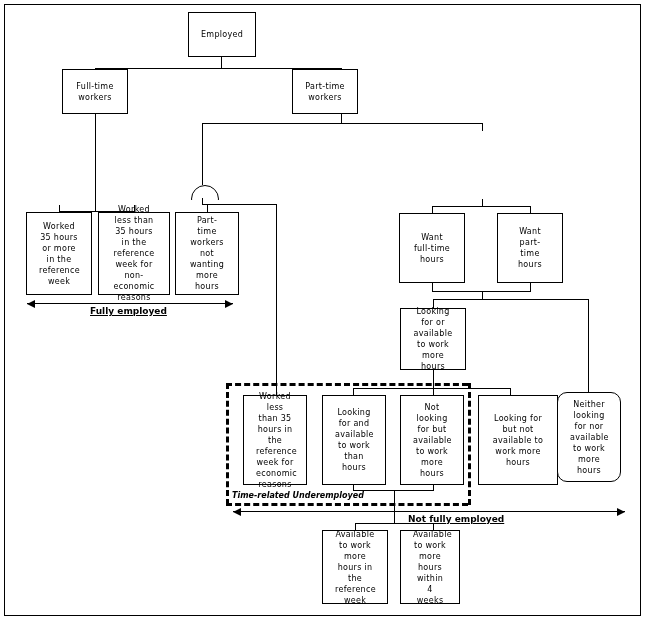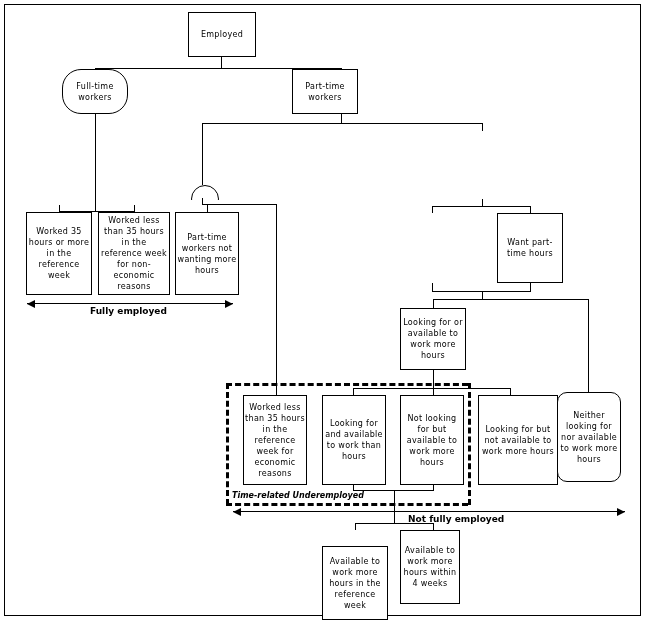--- a/index.html
+++ b/index.html
@@ -2,74 +2,77 @@
 <html><head>
 <meta charset="utf-8">
 <style>
   html,body{margin:0;padding:0;background:#ffffff;}
   body{font-family:"DejaVu Sans","Liberation Sans",sans-serif;}
   #stage{position:relative;width:647px;height:622px;background:#fff;overflow:hidden;}
   #frame{position:absolute;left:4px;top:4px;width:637px;height:612px;border:1px solid #000;box-sizing:border-box;}
 
   .box{position:absolute;border:1px solid #000;background:#fff;box-sizing:border-box;
        display:flex;align-items:center;justify-content:center;text-align:center;
-       font-size:8px;line-height:11px;letter-spacing:.3px;color:#000;padding:1px;}
+       font-size:8px;line-height:11px;letter-spacing:.3px;color:#000;padding:12px;}
   .box span{display:block;width:100%;}
 
   .ln{position:absolute;background:#000;}
   .h{height:1px;}
   .v{width:1px;}
 
   .dash-h{position:absolute;height:0;border-top:3px dashed #000;}
   .dash-v{position:absolute;width:0;border-left:3px dashed #000;}
 
   .arrowline{position:absolute;height:1px;background:#000;}
   .arrowline::before,.arrowline::after{content:"";position:absolute;top:-3.5px;width:0;height:0;
       border-top:4px solid transparent;border-bottom:4px solid transparent;}
   .arrowline::before{left:0;border-right:8px solid #000;}
   .arrowline::after{right:0;border-left:8px solid #000;}
 
-  .caption{position:absolute;font-size:9px;font-weight:bold;color:#000;white-space:nowrap;}
+  .caption{position:absolute;font-size:9px;font-weight:bold;color:#000;white-space:nowrap;text-decoration:underline;}
   .italic-label{position:absolute;font-size:8px;font-style:italic;font-weight:bold;color:#000;white-space:nowrap;}
 
   .hop{position:absolute;width:30px;height:15px;overflow:hidden;}
   .hop::after{content:"";position:absolute;left:0;top:0;width:28px;height:28px;
       border:1px solid #000;border-radius:50%;box-sizing:border-box;}
 </style>
 </head>
 <body>
 
 <div id="stage">
   <div id="frame"></div>
 
   <div class="box" style="left:188px;top:12px;width:68px;height:45px;">
     <span>Employed</span>
   </div>
 
-  <div class="box" style="left:62px;top:69px;width:66px;height:45px;border-radius:19px;">
+  <div class="box" style="left:62px;top:69px;width:66px;height:45px;">
     <span>Full-time workers</span>
   </div>
 
   <div class="box" style="left:292px;top:69px;width:66px;height:45px;">
     <span>Part-time workers</span>
   </div>
 
 
   <div class="box" style="left:26px;top:212px;width:66px;height:83px;">
     <span>Worked 35 hours or more in the reference week</span>
   </div>
 
   <div class="box" style="left:98px;top:212px;width:72px;height:83px;">
     <span>Worked less than 35 hours in the reference week for non-economic reasons</span>
   </div>
 
   <div class="box" style="left:175px;top:212px;width:64px;height:83px;">
     <span>Part-time workers not wanting more hours</span>
   </div>
 
+  <div class="box" style="left:399px;top:213px;width:66px;height:70px;">
+    <span>Want full-time hours</span>
+  </div>
 
   <div class="box" style="left:497px;top:213px;width:66px;height:70px;">
     <span>Want part-time hours</span>
   </div>
 
   <div class="box" style="left:400px;top:308px;width:66px;height:62px;">
     <span>Looking for or available to work more hours</span>
   </div>
 
   <div class="box" style="left:243px;top:395px;width:64px;height:90px;">
@@ -85,21 +88,21 @@
   </div>
 
   <div class="box" style="left:478px;top:395px;width:80px;height:90px;">
     <span>Looking for but not available to work more hours</span>
   </div>
 
   <div class="box" style="left:557px;top:392px;width:64px;height:90px;border-radius:10px;">
     <span>Neither looking for nor available to work more hours</span>
   </div>
 
-  <div class="box" style="left:322px;top:530px;width:66px;height:74px;margin-top:16px;">
+  <div class="box" style="left:322px;top:530px;width:66px;height:74px;">
     <span>Available to work more hours in the reference week</span>
   </div>
 
   <div class="box" style="left:400px;top:530px;width:60px;height:74px;">
     <span>Available to work more hours within 4 weeks</span>
   </div>
 
   <div class="ln v" style="left:221px;top:57px;height:12px;"></div>
 
   <div class="ln h" style="left:95px;top:68px;width:247px;"></div>

